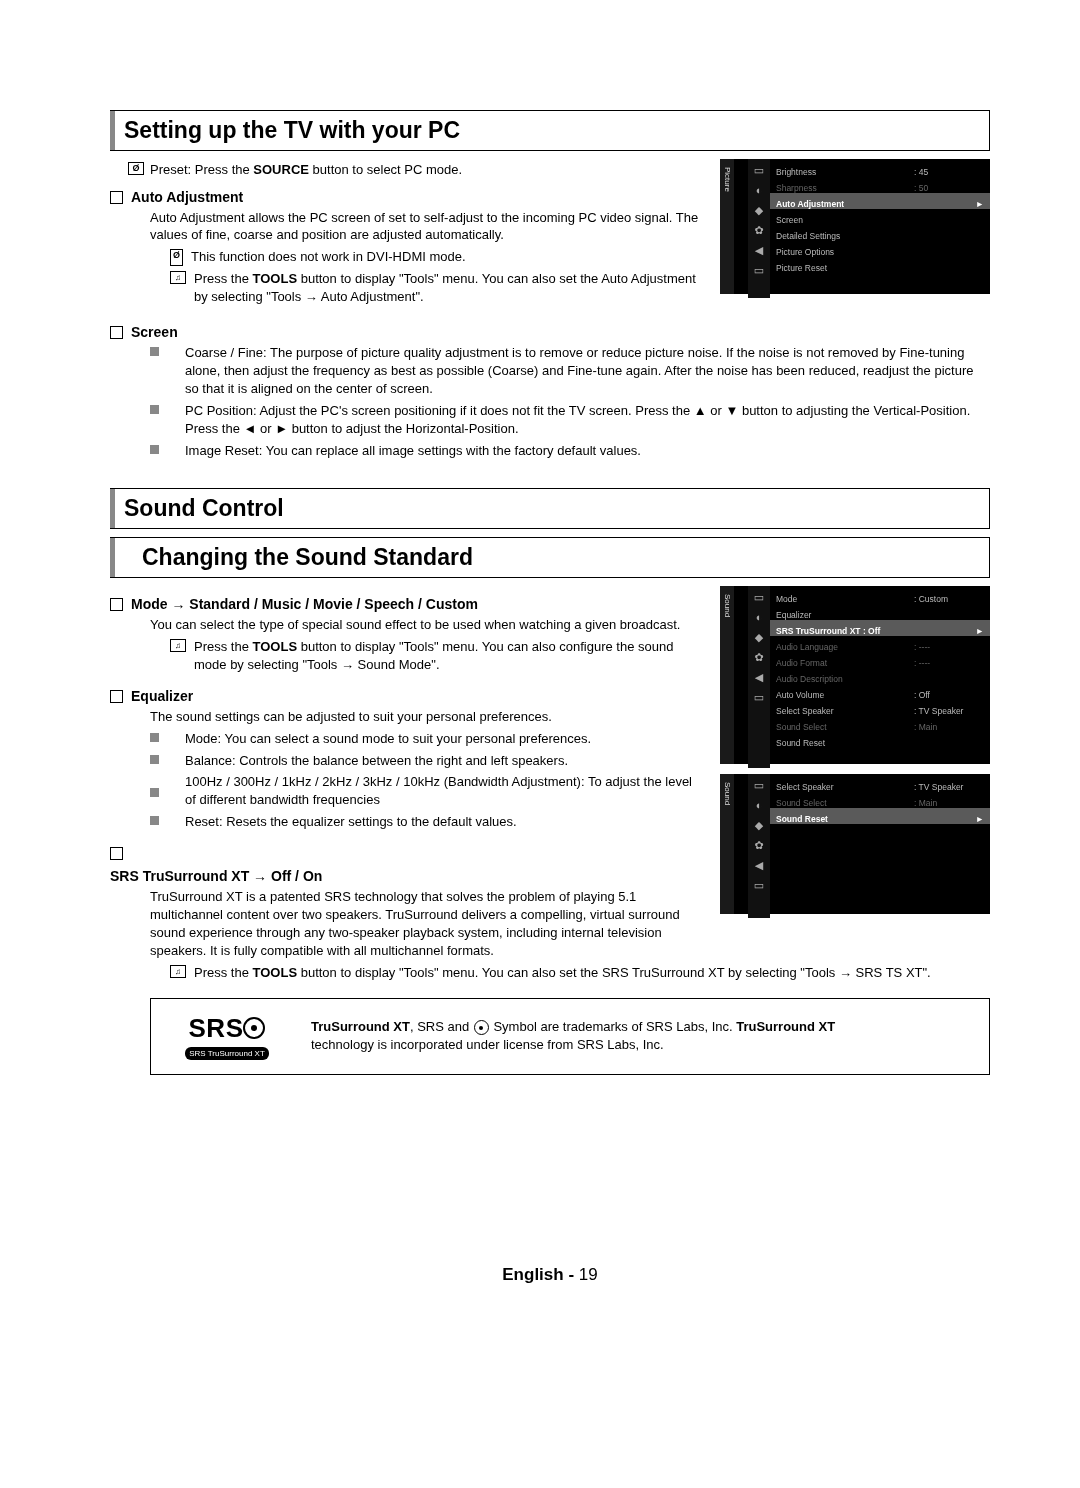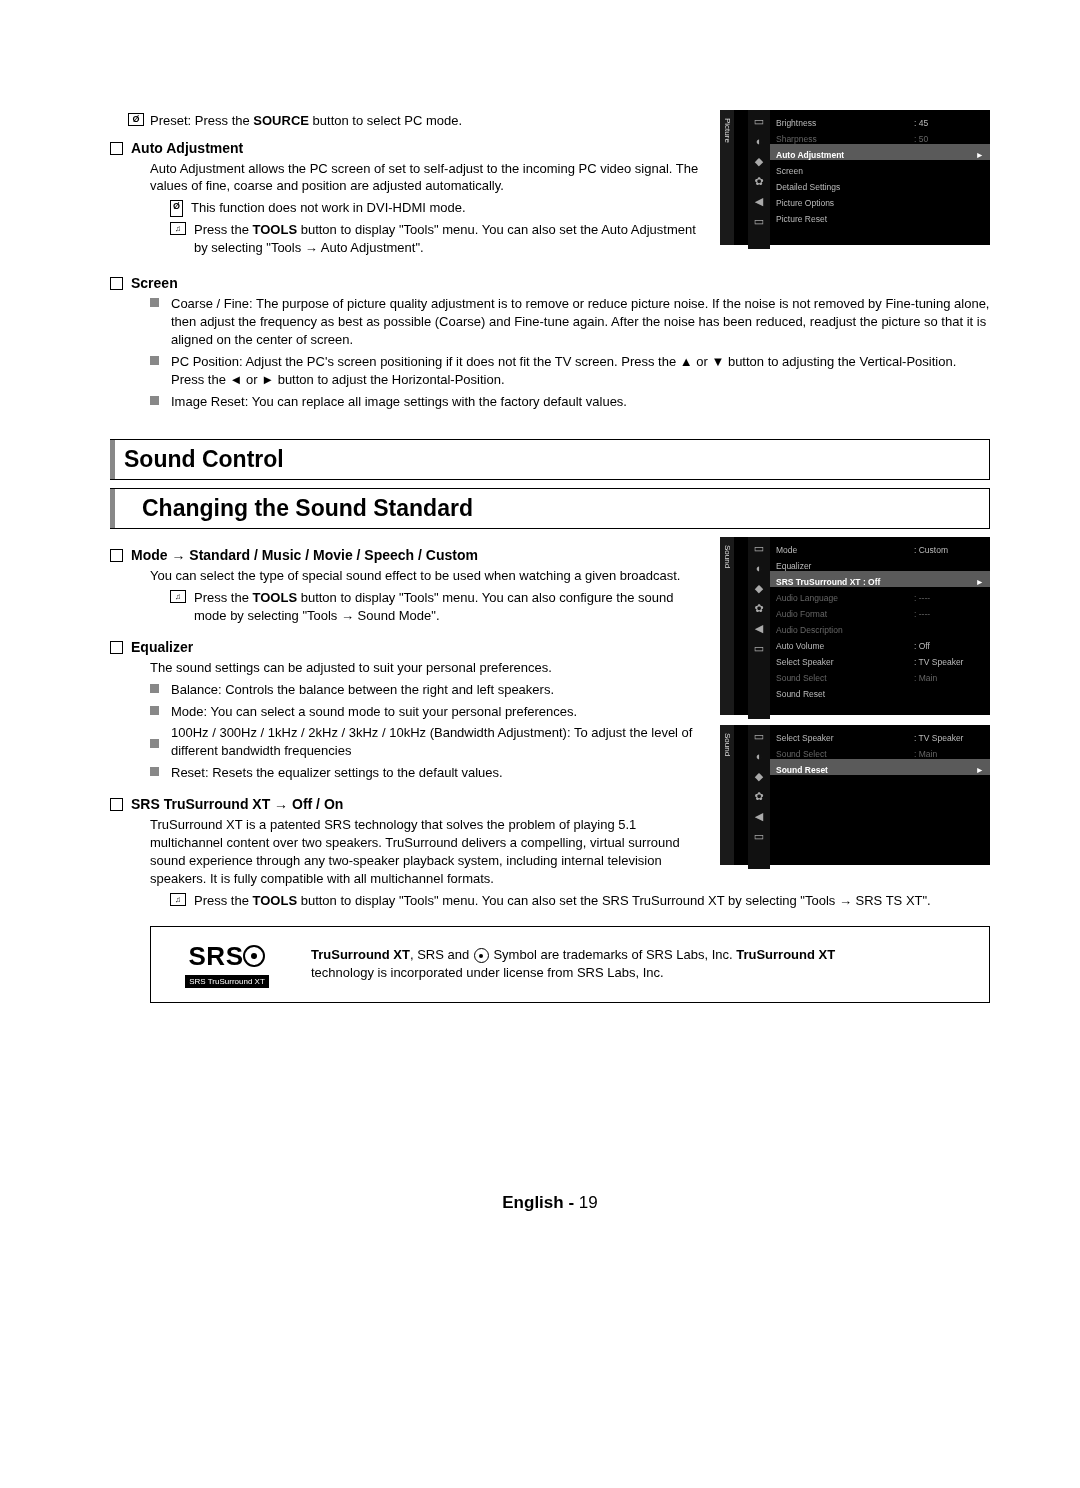--- a/index.html
+++ b/index.html
@@ -143,21 +143,21 @@
     margin-top: 2px;
     flex-shrink: 0;
   }
   .body-text {
     margin-left: 40px;
     line-height: 1.38;
   }
   .body-text.narrow { margin-right: 290px; }
   .square-bullet {
     display: flex;
-    gap: 12px;
+    gap: 26px;
     margin: 4px 0 4px 40px;
     line-height: 1.38;
   }
   .square-bullet .sq {
     width: 9px; height: 9px;
     background: #888;
     flex-shrink: 0;
     margin-top: 3px;
   }
   .tool-note {
@@ -220,21 +220,21 @@
     align-items: center; justify-content: center;
   }
   .srs-logo .srs-dot::after {
     content: ""; width: 6px; height: 6px; background: #000; border-radius: 50%;
   }
   .srs-logo .srs-sub {
     background: #000;
     color: #fff;
     font-size: 8px;
     padding: 2px 4px;
-    border-radius: 0;
+    border-radius: 6px;
     margin-top: 2px;
     display: inline-block;
   }
   .srs-text {
     font-size: 13px;
     line-height: 1.4;
   }
   .srs-dot-inline {
     display: inline-flex;
     width: 13px; height: 13px;
@@ -253,20 +253,23 @@
     margin-top: 190px;
   }
   .footer strong { font-weight: bold; }
   .spacer { height: 24px; }
 </style>
 </head>
 <body>
 
 <div class="page">
 
+  <div class="section-heading">
+    <span>Setting up the TV with your PC</span>
+  </div>
 
   <div class="content-wrap">
 
     <div class="osd-box" style="height:135px;">
       <div class="osd-side-tab">
           <span>Picture</span>
         </div>
       <div class="osd-flex">
         <div class="osd-icons-col" style="height:135px;">
           <div class="ic">▭</div>
@@ -442,25 +445,25 @@
       <span>Press the <b>TOOLS</b> button to display "Tools" menu. You can also configure the sound mode by selecting "Tools → Sound Mode".</span>
     </div>
 
     <div class="checkbox-heading" style="margin-top:14px;">
       <span class="box"></span>
       <span>Equalizer</span>
     </div>
     <div class="body-text narrow">The sound settings can be adjusted to suit your personal preferences.</div>
     <div class="square-bullet" style="margin-right:290px;">
       <span class="sq"></span>
+      <span>Mode: You can select a sound mode to suit your personal preferences.</span>
+    </div>
+    <div class="square-bullet" style="margin-right:290px;">
+      <span class="sq"></span>
       <span>Balance: Controls the balance between the right and left speakers.</span>
-    </div>
-    <div class="square-bullet" style="margin-right:290px;">
-      <span class="sq"></span>
-      <span>Mode: You can select a sound mode to suit your personal preferences.</span>
     </div>
 
     <div class="osd-box" style="height:140px; clear:right;">
       <div class="osd-side-tab">
           <span>Sound</span>
         </div>
       <div class="osd-flex">
         <div class="osd-icons-col" style="height:140px;">
           <div class="ic">▭</div>
           <div class="ic">◐</div>
@@ -491,21 +494,21 @@
 
     <div class="square-bullet" style="margin-right:290px;align-items:center;">
       <span class="sq"></span>
       <span>100Hz / 300Hz / 1kHz / 2kHz / 3kHz / 10kHz (Bandwidth Adjustment): To adjust the level of different bandwidth frequencies</span>
     </div>
     <div class="square-bullet" style="margin-right:290px;">
       <span class="sq"></span>
       <span>Reset: Resets the equalizer settings to the default values.</span>
     </div>
 
-    <div class="checkbox-heading" style="margin-top:14px;">
+    <div class="checkbox-heading" style="margin-top:14px;flex-direction:column;">
       <span class="box"></span>
       <span>SRS TruSurround XT → Off / On</span>
     </div>
     <div class="body-text" style="margin-right:290px;">TruSurround XT is a patented SRS technology that solves the problem of playing 5.1 multichannel content over two speakers. TruSurround delivers a compelling, virtual surround sound experience through any two-speaker playback system, including internal television speakers. It is fully compatible with all multichannel formats.</div>
 
     <div style="clear:both;"></div>
 
     <div class="tool-note">
       <span class="ticon">♫</span>
       <span>Press the <b>TOOLS</b> button to display "Tools" menu. You can also set the SRS TruSurround XT by selecting "Tools → SRS TS XT".</span>

